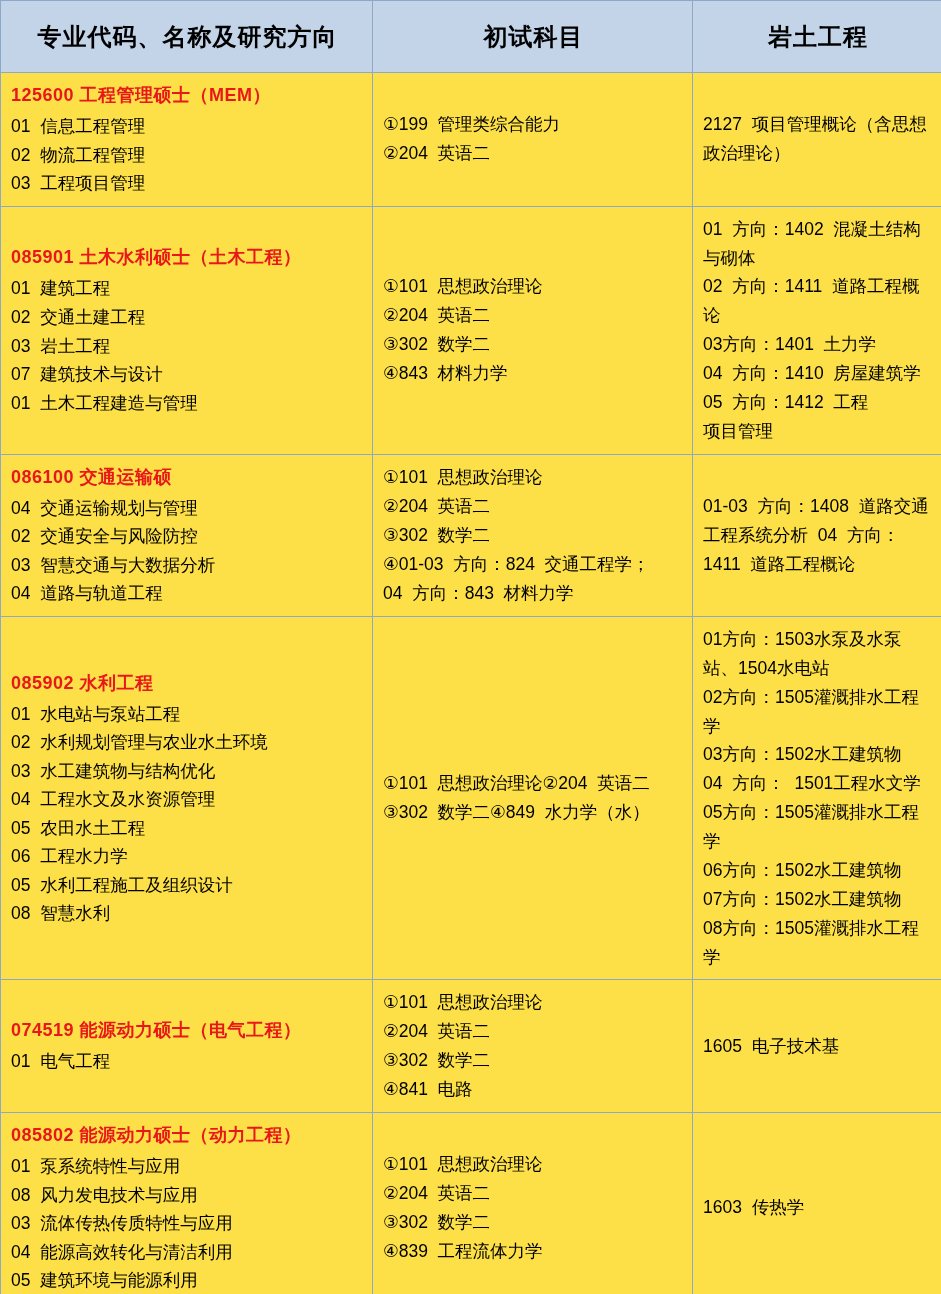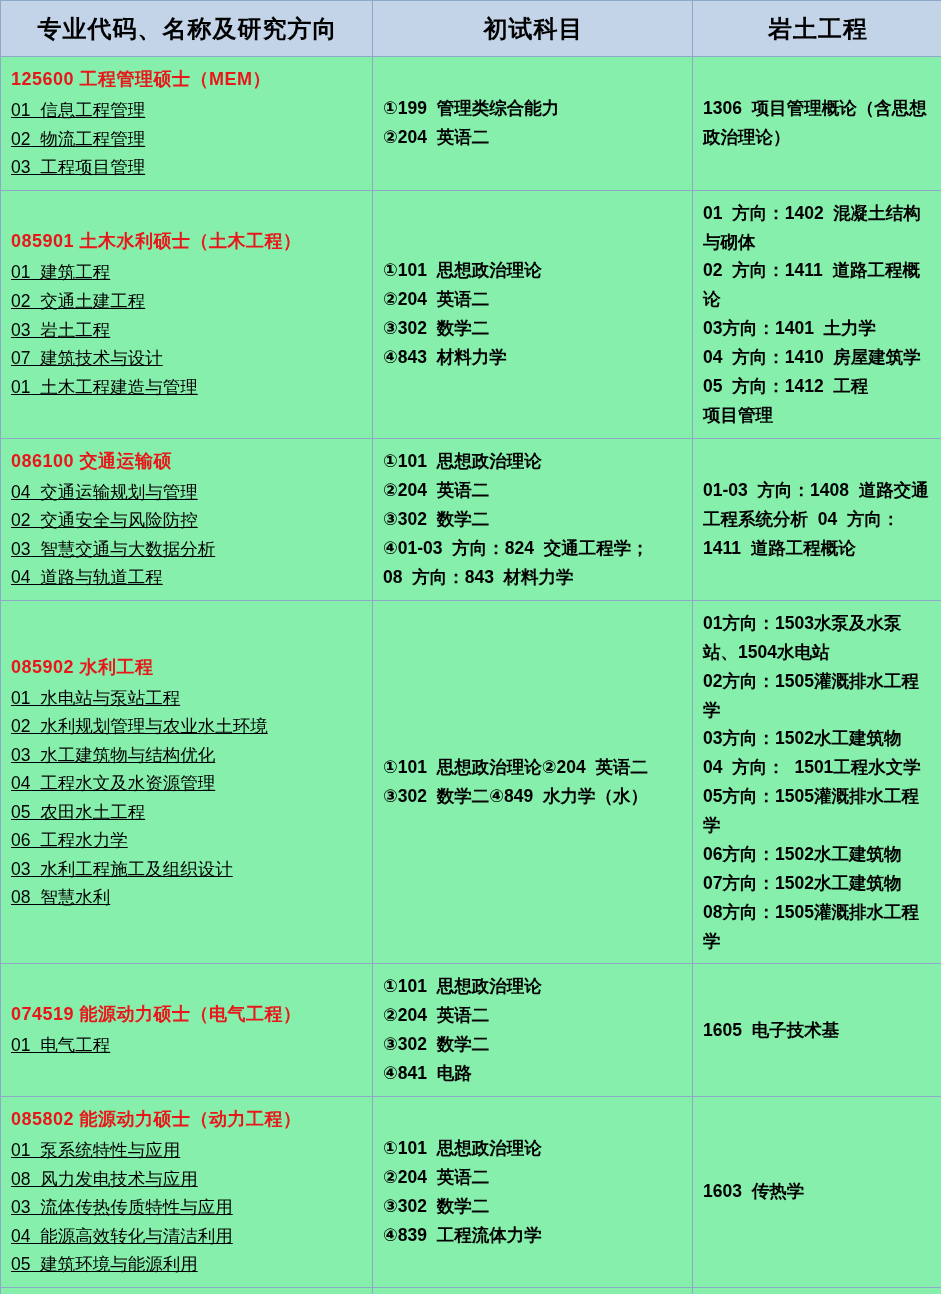--- a/index.html
+++ b/index.html
@@ -27,24 +27,24 @@
     padding: 8px 8px 8px 10px;
     box-sizing: border-box;
   }
   thead th {
     background: #c3d4e8;
     text-align: center;
     font-size: 24px;
     font-weight: bold;
     letter-spacing: 1px;
     padding: 10px 4px;
-    height: 56px;
+    height: 72px;
   }
   tbody td {
-    background: #86efac;
+    background: #fde047;
     font-size: 17.5px;
     line-height: 1.62;
   }
   td.col-major {
     vertical-align: middle;
   }
   .major-title {
     color: #e8171a;
     font-weight: bold;
     font-size: 18px;
@@ -54,35 +54,33 @@
   }
   .dir-list {
     margin: 0;
     padding: 0;
     list-style: none;
   }
   .dir-list li {
     white-space: pre;
     font-size: 17.5px;
     line-height: 1.63;
-    text-decoration: underline;
   }
   .subject-list {
     margin: 0;
     padding: 0;
     list-style: none;
   }
   .subject-list li {
     white-space: pre-wrap;
     font-size: 17.5px;
     line-height: 1.65;
   }
   td.col-exam1, td.col-exam2 {
     vertical-align: middle;
-    font-weight: bold;
   }
   .retest-text {
     white-space: pre-wrap;
     font-size: 17.5px;
     line-height: 1.65;
   }
 </style>
 </head>
 <body>
 
@@ -109,21 +107,21 @@
             <li>03  工程项目管理</li>
           </ul>
         </td>
         <td class="col-exam1">
           <ul class="subject-list">
             <li>①199  管理类综合能力</li>
             <li>②204  英语二</li>
           </ul>
         </td>
         <td class="col-exam2">
-          <div class="retest-text">1306  项目管理概论（含思想政治理论）</div>
+          <div class="retest-text">2127  项目管理概论（含思想政治理论）</div>
         </td>
       </tr>
       <tr>
         <td class="col-major">
           <span class="major-title">085901  土木水利硕士（土木工程）</span>
           <ul class="dir-list">
             <li>01  建筑工程</li>
             <li>02  交通土建工程</li>
             <li>03  岩土工程</li>
             <li>07  建筑技术与设计</li>
@@ -156,38 +154,38 @@
             <li>03  智慧交通与大数据分析</li>
             <li>04  道路与轨道工程</li>
           </ul>
         </td>
         <td class="col-exam1">
           <ul class="subject-list">
             <li>①101  思想政治理论</li>
             <li>②204  英语二</li>
             <li>③302  数学二</li>
             <li>④01-03  方向：824  交通工程学；</li>
-            <li>08  方向：843  材料力学</li>
+            <li>04  方向：843  材料力学</li>
           </ul>
         </td>
         <td class="col-exam2">
           <div class="retest-text">01-03  方向：1408  道路交通工程系统分析  04  方向：1411  道路工程概论</div>
         </td>
       </tr>
       <tr>
         <td class="col-major">
           <span class="major-title">085902  水利工程</span>
           <ul class="dir-list">
             <li>01  水电站与泵站工程</li>
             <li>02  水利规划管理与农业水土环境</li>
             <li>03  水工建筑物与结构优化</li>
             <li>04  工程水文及水资源管理</li>
             <li>05  农田水土工程</li>
             <li>06  工程水力学</li>
-            <li>03  水利工程施工及组织设计</li>
+            <li>05  水利工程施工及组织设计</li>
             <li>08  智慧水利</li>
           </ul>
         </td>
         <td class="col-exam1">
           <ul class="subject-list">
             <li>①101  思想政治理论②204  英语二</li>
             <li>③302  数学二④849  水力学（水）</li>
           </ul>
         </td>
         <td class="col-exam2">

